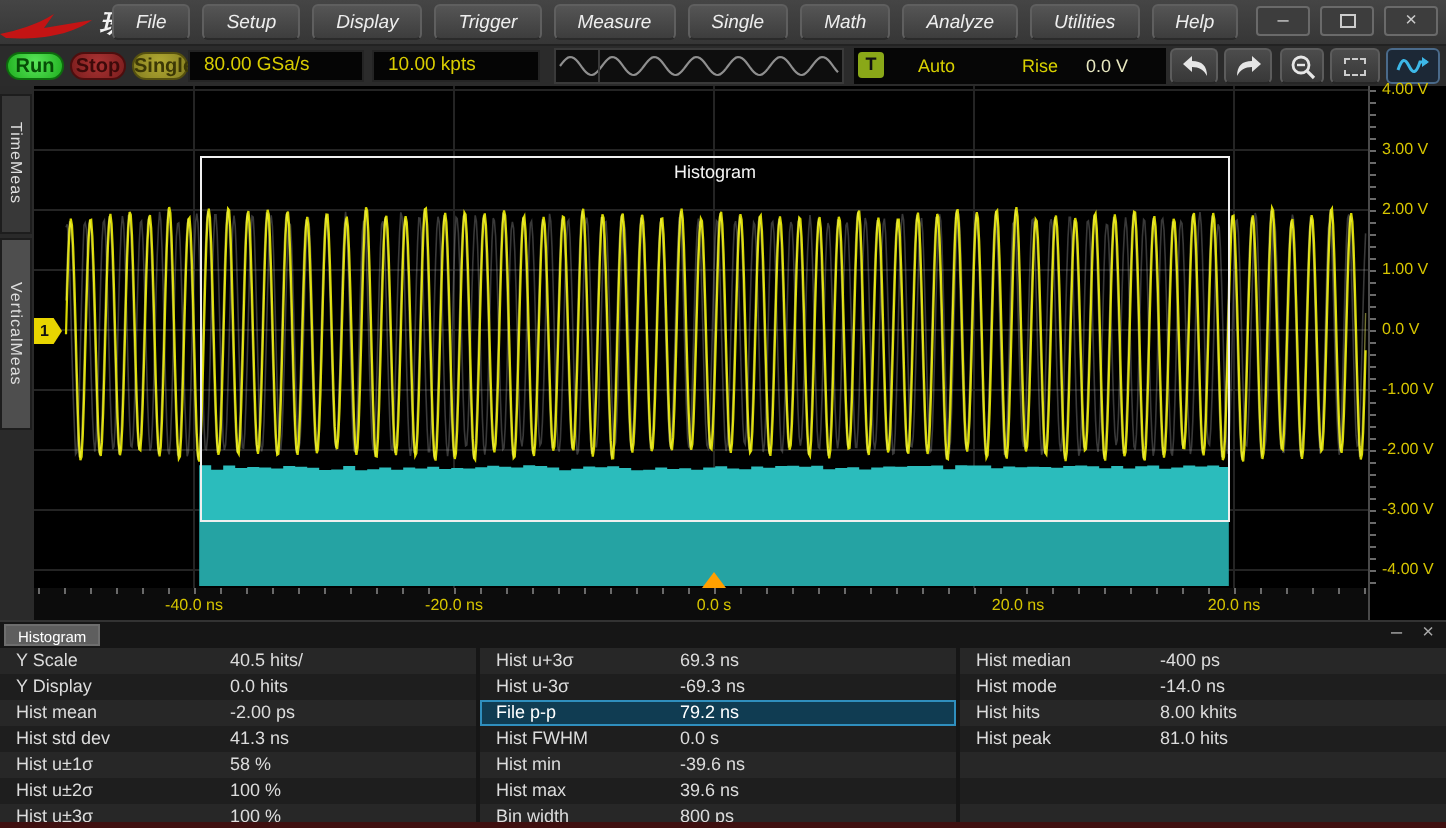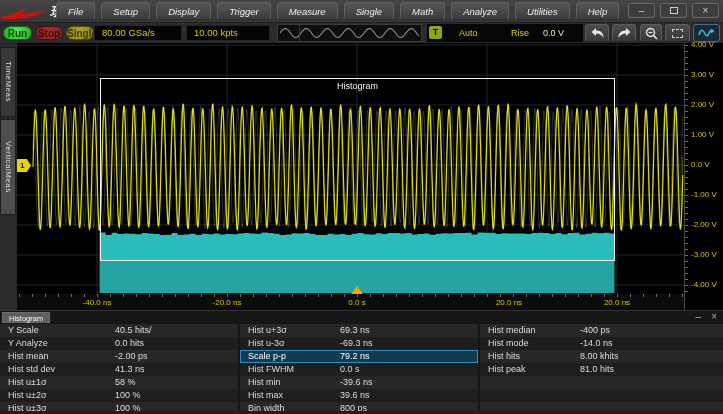--- a/index.html
+++ b/index.html
@@ -229,21 +229,21 @@
     <button class="res-tab">Histogram</button>
     <button class="res-min">–</button>
     <button class="res-close">×</button>
 
     <div class="res-group g0">
       <div class="res-row r-even">
         <span class="res-label">Y Scale</span>
         <span class="res-value">40.5 hits/</span>
       </div>
       <div class="res-row r-odd">
-        <span class="res-label">Y Analyze</span>
+        <span class="res-label">Y Display</span>
         <span class="res-value">0.0 hits</span>
       </div>
       <div class="res-row r-even">
         <span class="res-label">Hist mean</span>
         <span class="res-value">-2.00 ps</span>
       </div>
       <div class="res-row r-odd">
         <span class="res-label">Hist std dev</span>
         <span class="res-value">41.3 ns</span>
       </div>
@@ -264,21 +264,21 @@
     <div class="res-group g1">
       <div class="res-row r-even">
         <span class="res-label">Hist u+3σ</span>
         <span class="res-value">69.3 ns</span>
       </div>
       <div class="res-row r-odd">
         <span class="res-label">Hist u-3σ</span>
         <span class="res-value">-69.3 ns</span>
       </div>
       <div class="res-row r-even highlight">
-        <span class="res-label">Scale p-p</span>
+        <span class="res-label">File p-p</span>
         <span class="res-value">79.2 ns</span>
       </div>
       <div class="res-row r-odd">
         <span class="res-label">Hist FWHM</span>
         <span class="res-value">0.0 s</span>
       </div>
       <div class="res-row r-even">
         <span class="res-label">Hist min</span>
         <span class="res-value">-39.6 ns</span>
       </div>

